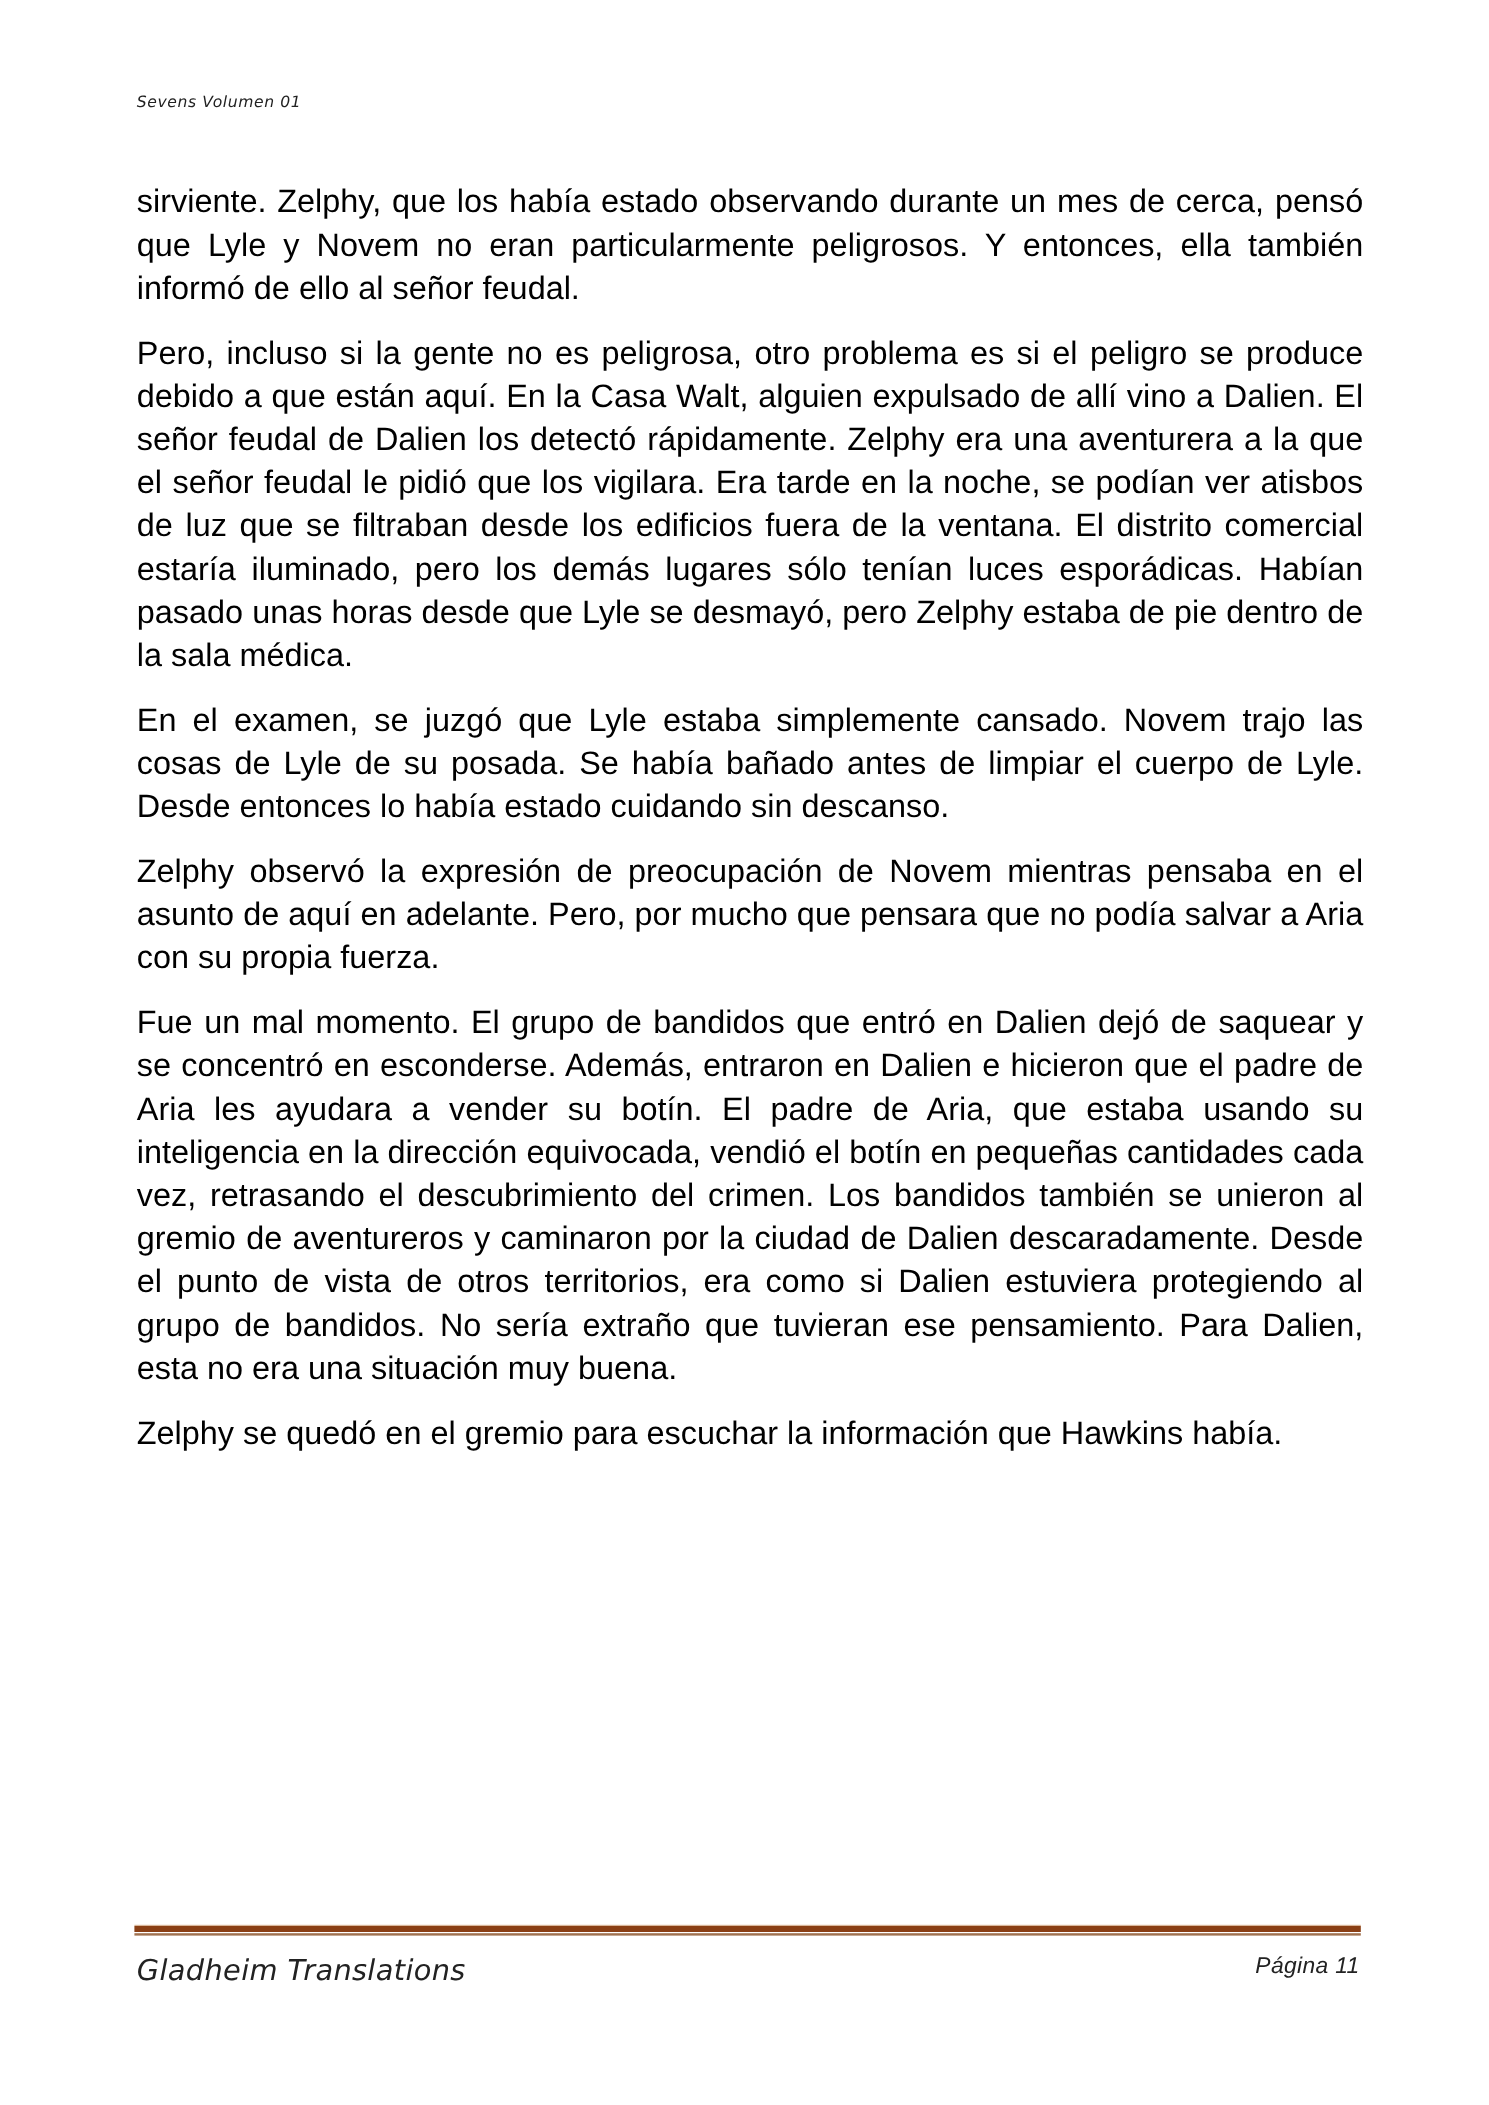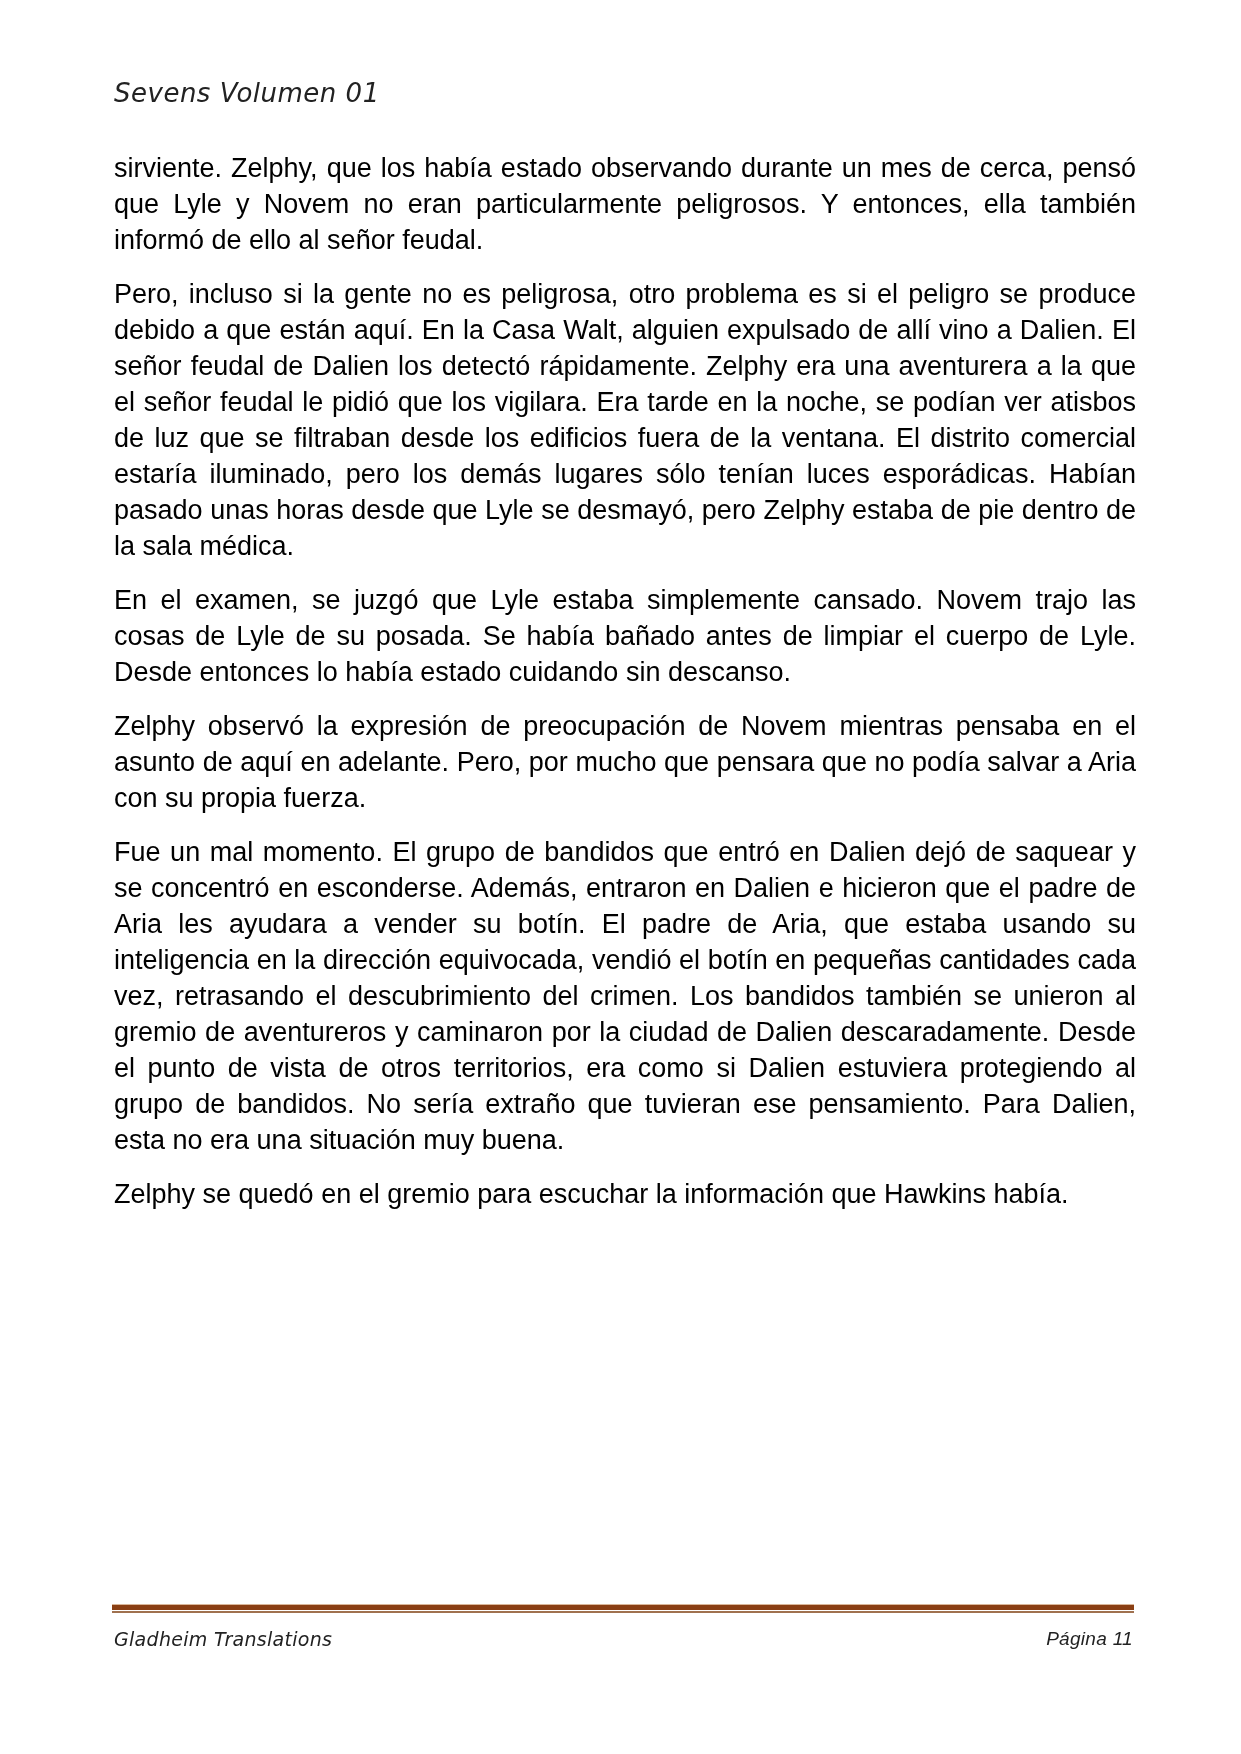--- a/index.html
+++ b/index.html
@@ -13,21 +13,21 @@
       position: relative;
       overflow: hidden;
       color: #000000;
     }
     .page-header {
       position: absolute;
       left: 114px;
       top: 78px;
       font-family: "DejaVu Sans", sans-serif;
       font-style: italic;
-      font-size: 26px;
+      font-size: 13px;
       color: #222222;
       letter-spacing: 0.5px;
     }
     .body-text {
       position: absolute;
       left: 114px;
       top: 150px;
       width: 1022px;
       font-family: "Liberation Sans", sans-serif;
       font-size: 27px;
@@ -75,21 +75,21 @@
       width: 100%;
       height: 1px;
       background: #d9b79a;
     }
     .page-footer-left {
       position: absolute;
       left: 114px;
       top: 1628px;
       font-family: "DejaVu Sans", sans-serif;
       font-style: italic;
-      font-size: 19px;
+      font-size: 24px;
       color: #222222;
       letter-spacing: 0.3px;
     }
     .page-footer-right {
       position: absolute;
       right: 108px;
       top: 1628px;
       font-family: Liberation Sans, sans-serif;
       font-style: italic;
       font-size: 19px;

